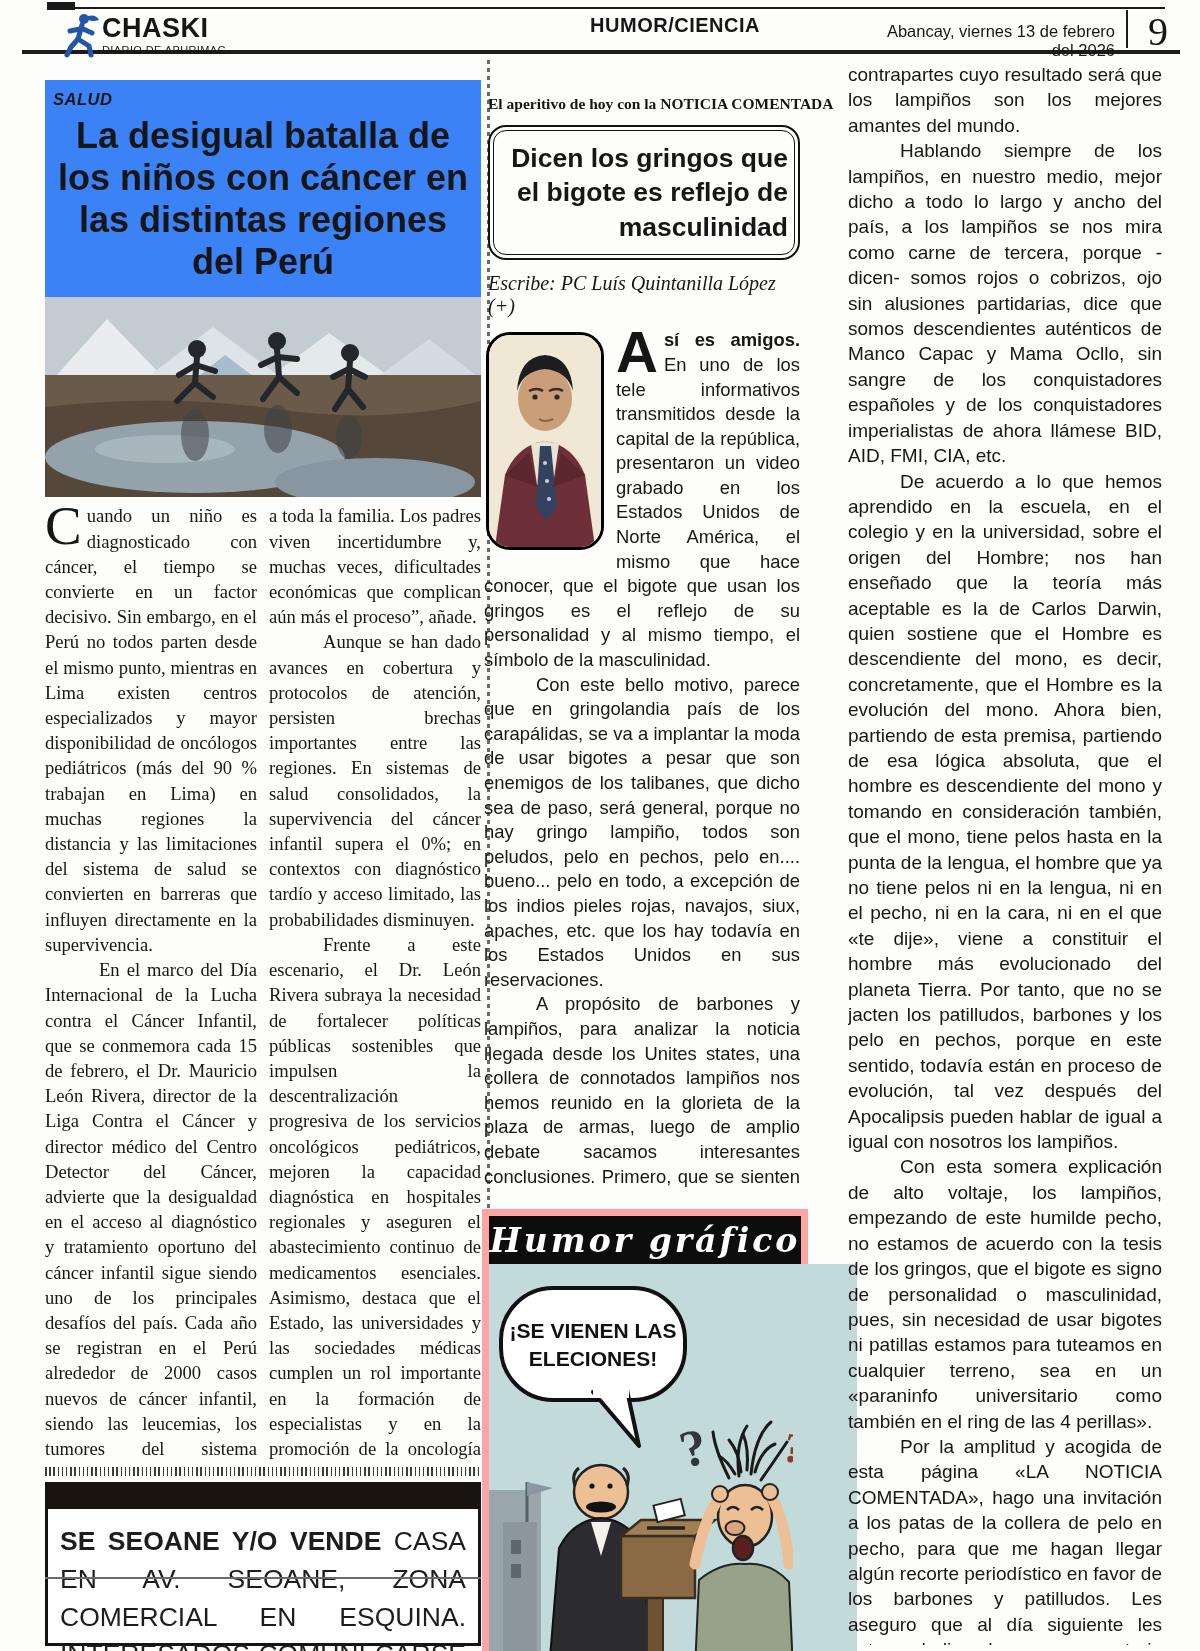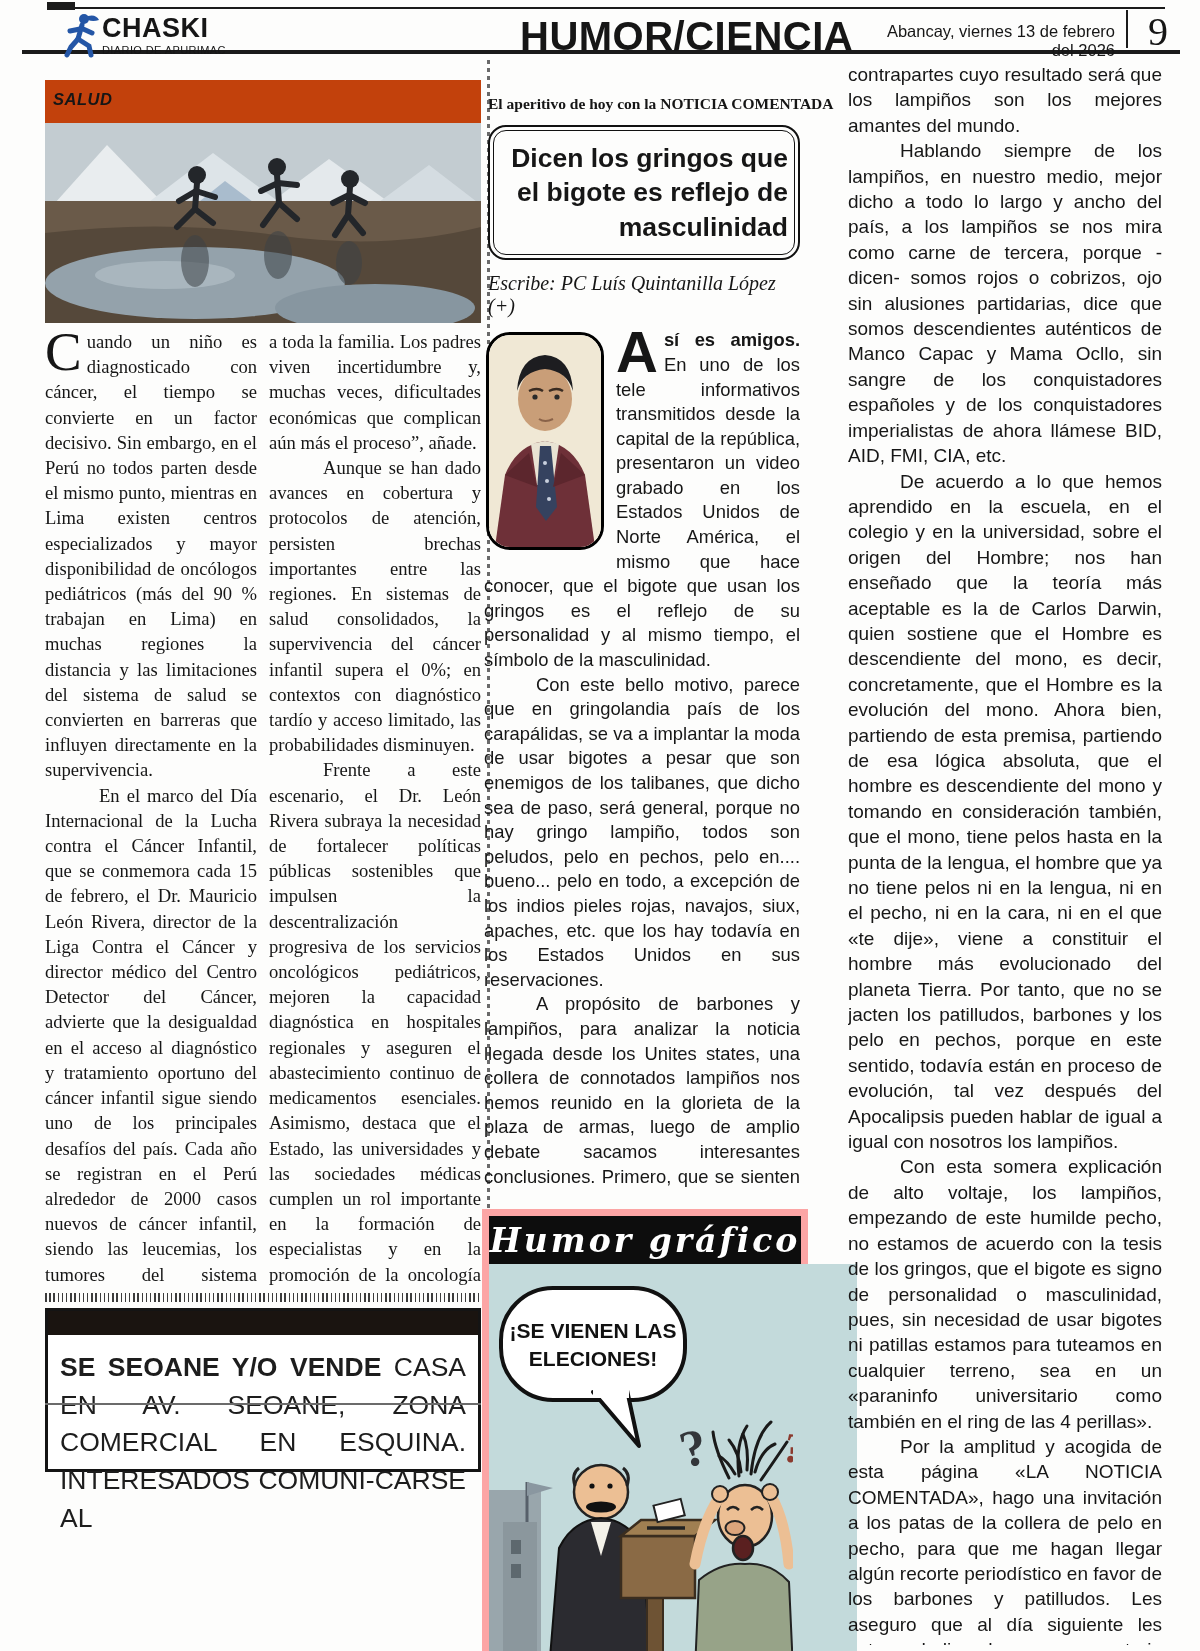--- a/index.html
+++ b/index.html
@@ -5,33 +5,33 @@
   html,body{margin:0;padding:0;background:#888;}
   .page{position:relative;width:1200px;height:1651px;background:#fdfdfc;margin:0 auto;
         font-family:"Liberation Serif",serif;color:#161616;overflow:hidden;}
 
   
   .rule{position:absolute;background:#1b1b1b;}
   .hdr-brand{position:absolute;left:62px;top:12px;display:flex;align-items:center;gap:0;}
   .brand-name{font-family:"Liberation Sans",sans-serif;font-weight:bold;font-size:27px;line-height:1;letter-spacing:.5px;}
   .brand-sub{font-family:"Liberation Sans",sans-serif;font-size:11px;letter-spacing:.4px;margin-top:2px;}
   .hdr-section{position:absolute;left:520px;top:14px;width:310px;text-align:center;
-               font-family:"Liberation Sans",sans-serif;font-weight:bold;font-size:40px;letter-spacing:.5px;}
+               font-family:"Liberation Sans",sans-serif;font-weight:bold;font-size:20px;letter-spacing:.5px;}
   .hdr-date{position:absolute;left:865px;top:22px;width:250px;text-align:right;
             font-family:"Liberation Sans",sans-serif;font-size:16.5px;}
   .hdr-pageno{position:absolute;left:1132px;top:8px;width:52px;text-align:center;
               font-family:"Liberation Serif",serif;font-size:40px;}
 
   
   .v-dotted{position:absolute;left:487px;top:60px;height:1585px;width:3px;
             background:repeating-linear-gradient(180deg,#6a6a6a 0 4px,transparent 4px 8px);}
 
   
   .left-col{position:absolute;left:45px;top:80px;width:436px;}
-  .head-box{background:#c2410c;padding:10px 8px 14px 8px;}
+  .head-box{background:#3b82f6;padding:10px 8px 14px 8px;}
   .kicker{font-family:"Liberation Sans",sans-serif;font-style:italic;font-weight:bold;font-size:16.5px;letter-spacing:.5px;}
   .headline{margin:6px 2px 0 2px;text-align:center;font-family:"Liberation Sans",sans-serif;
             font-weight:bold;font-size:36px;line-height:1.17;}
   .photo{width:436px;height:200px;overflow:hidden;line-height:0;}
   .l-body{display:flex;gap:12px;margin-top:6px;height:956px;overflow:hidden;}
   .l-colx{width:212px;overflow:hidden;text-align:justify;font-size:18.6px;line-height:25.2px;hyphens:auto;}
   .l-colx p{margin:0;}
   .ind{text-indent:54px;}
   .dropcap-c{float:left;font-size:55px;line-height:42px;padding:2px 5px 0 0;font-family:"Liberation Serif",serif;}
 
@@ -104,20 +104,21 @@
   </div>
   <div class="hdr-section">HUMOR/CIENCIA</div>
   <div class="hdr-date">Abancay, viernes 13 de febrero del 2026</div>
   <div class="hdr-pageno">9</div>
 
   <div class="v-dotted"></div>
 
   <section class="left-col">
     <div class="head-box">
       <div class="kicker">SALUD</div>
+      <h1 class="headline">La desigual batalla de los niños con cáncer en las distintas regiones del Perú</h1>
     </div>
 
     <div class="photo">
       <svg width="436" height="200" viewBox="0 0 436 200">
         <rect width="436" height="200" fill="#98a2a6"></rect>
         <rect width="436" height="82" fill="#c3ccd1"></rect>
         <polygon points="10,80 62,22 118,80" fill="#e9edef"></polygon>
         <polygon points="100,82 168,30 238,82" fill="#dde4e8"></polygon>
         <polygon points="225,80 284,36 345,80" fill="#e4e9ec"></polygon>
         <polygon points="330,82 384,42 436,82" fill="#d4dce1"></polygon>

